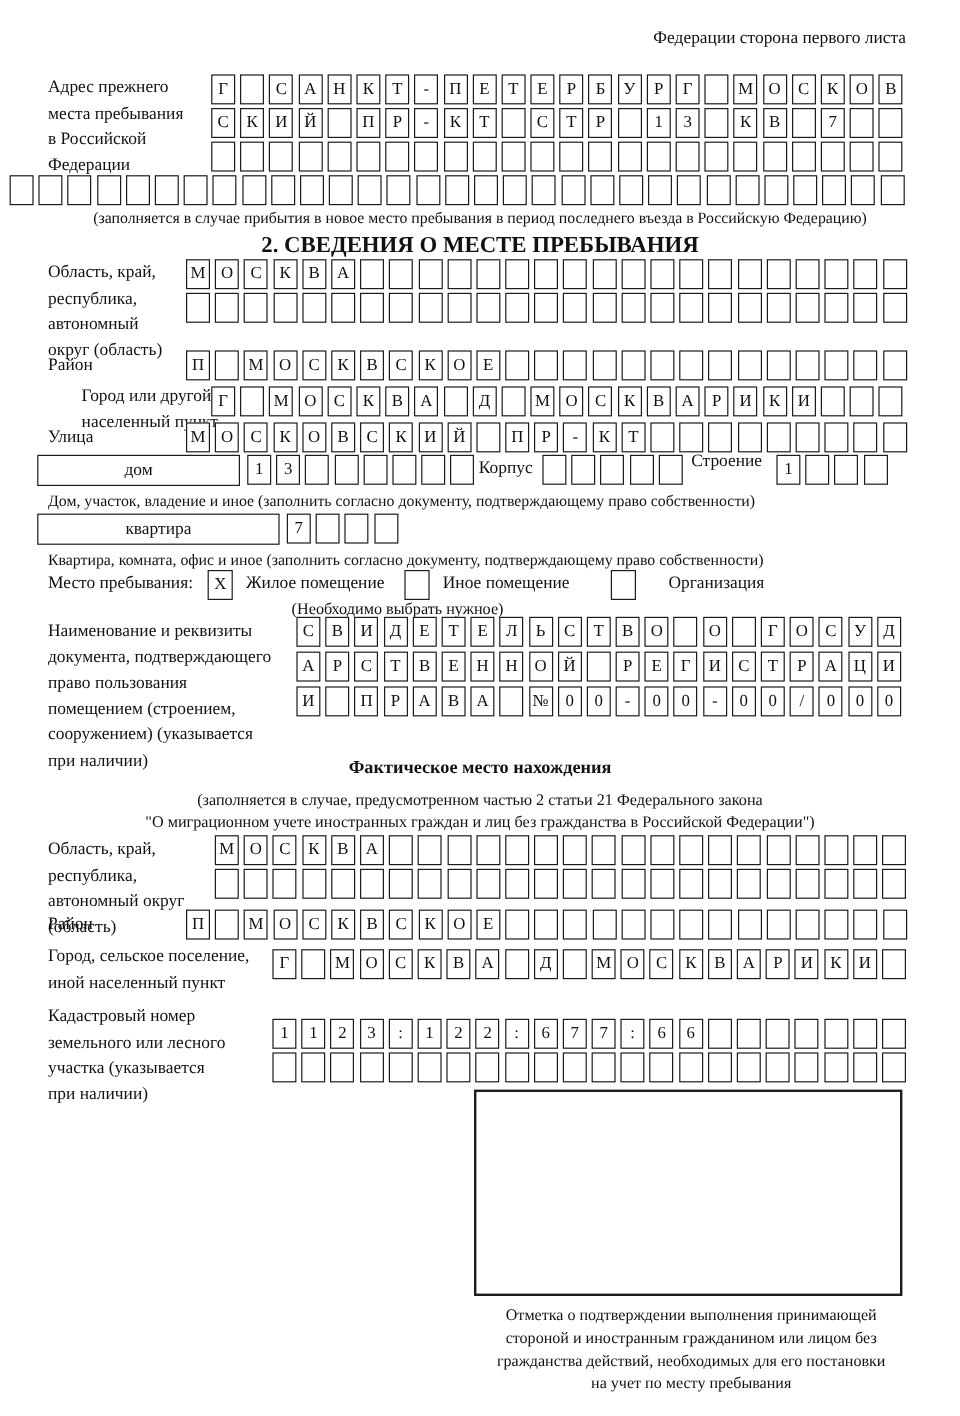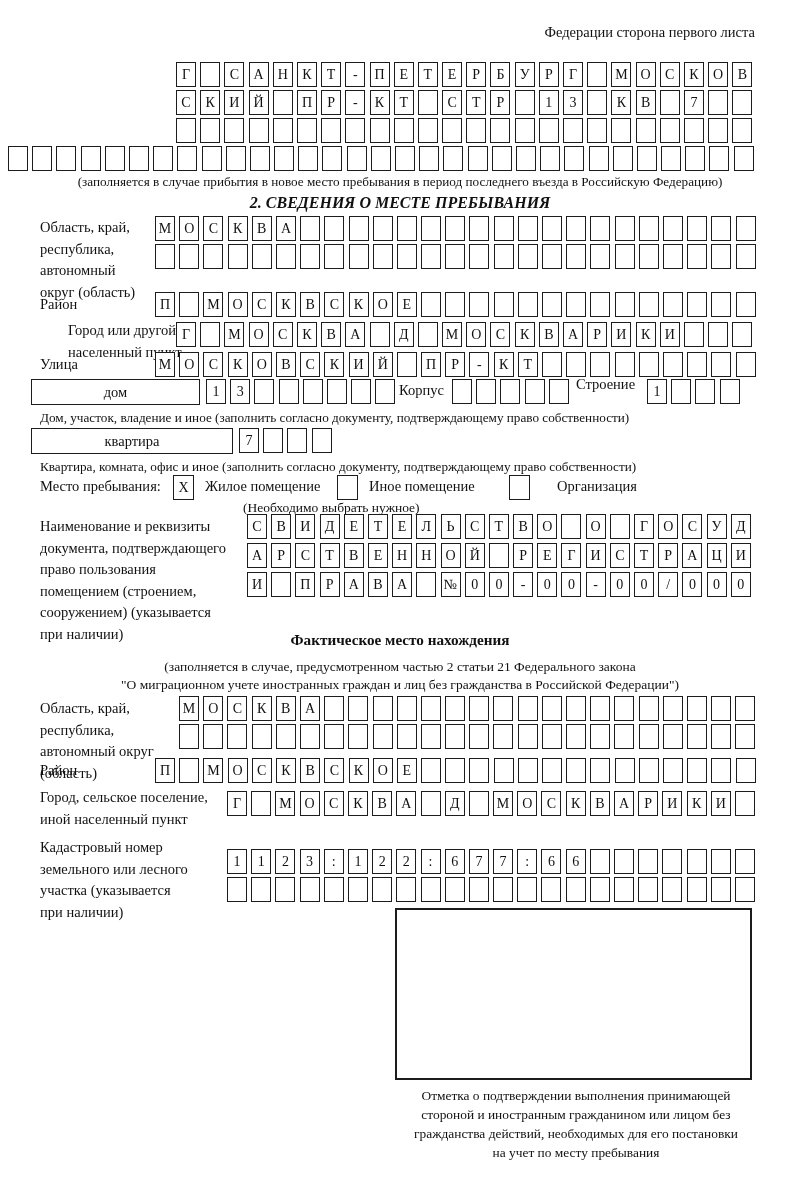--- a/index.html
+++ b/index.html
@@ -30,20 +30,24 @@
     box-sizing:border-box;border:2px solid #1c1c1c;background:#fff;
   }
 </style>
 </head>
 <body>
 
 <div class="page">
 
   <div class="abs note" style="top:24px;right:45px;font-size:14.5px;">Федерации сторона первого листа</div>
 
+  <div class="abs lbl" style="left:40px;top:63px;">Адрес прежнего
+места пребывания
+в Российской
+Федерации</div>
   <div class="cellrow" style="left:176px;top:62px;">
       <span class="cell">Г</span>
       <span class="cell"></span>
       <span class="cell">С</span>
       <span class="cell">А</span>
       <span class="cell">Н</span>
       <span class="cell">К</span>
       <span class="cell">Т</span>
       <span class="cell">-</span>
       <span class="cell">П</span>
@@ -143,21 +147,21 @@
       <span class="cell"></span>
       <span class="cell"></span>
       <span class="cell"></span>
       <span class="cell"></span>
       <span class="cell"></span>
       <span class="cell"></span>
       <span class="cell"></span>
     </div>
   <div class="abs note center" style="top:173px;">(заполняется в случае прибытия в новое место пребывания в период последнего въезда в Российскую Федерацию)</div>
 
-  <div class="abs center bold" style="top:194px;font-size:16px;font-style:italic;">2. СВЕДЕНИЯ О МЕСТЕ ПРЕБЫВАНИЯ</div>
+  <div class="abs center bold" style="top:194px;font-size:19px;">2. СВЕДЕНИЯ О МЕСТЕ ПРЕБЫВАНИЯ</div>
 
   <div class="abs lbl" style="left:40px;top:217px;">Область, край,
 республика,
 автономный
 округ (область)</div>
   <div class="cellrow" style="left:155px;top:216px;">
       <span class="cell">М</span>
       <span class="cell">О</span>
       <span class="cell">С</span>
       <span class="cell">К</span>

